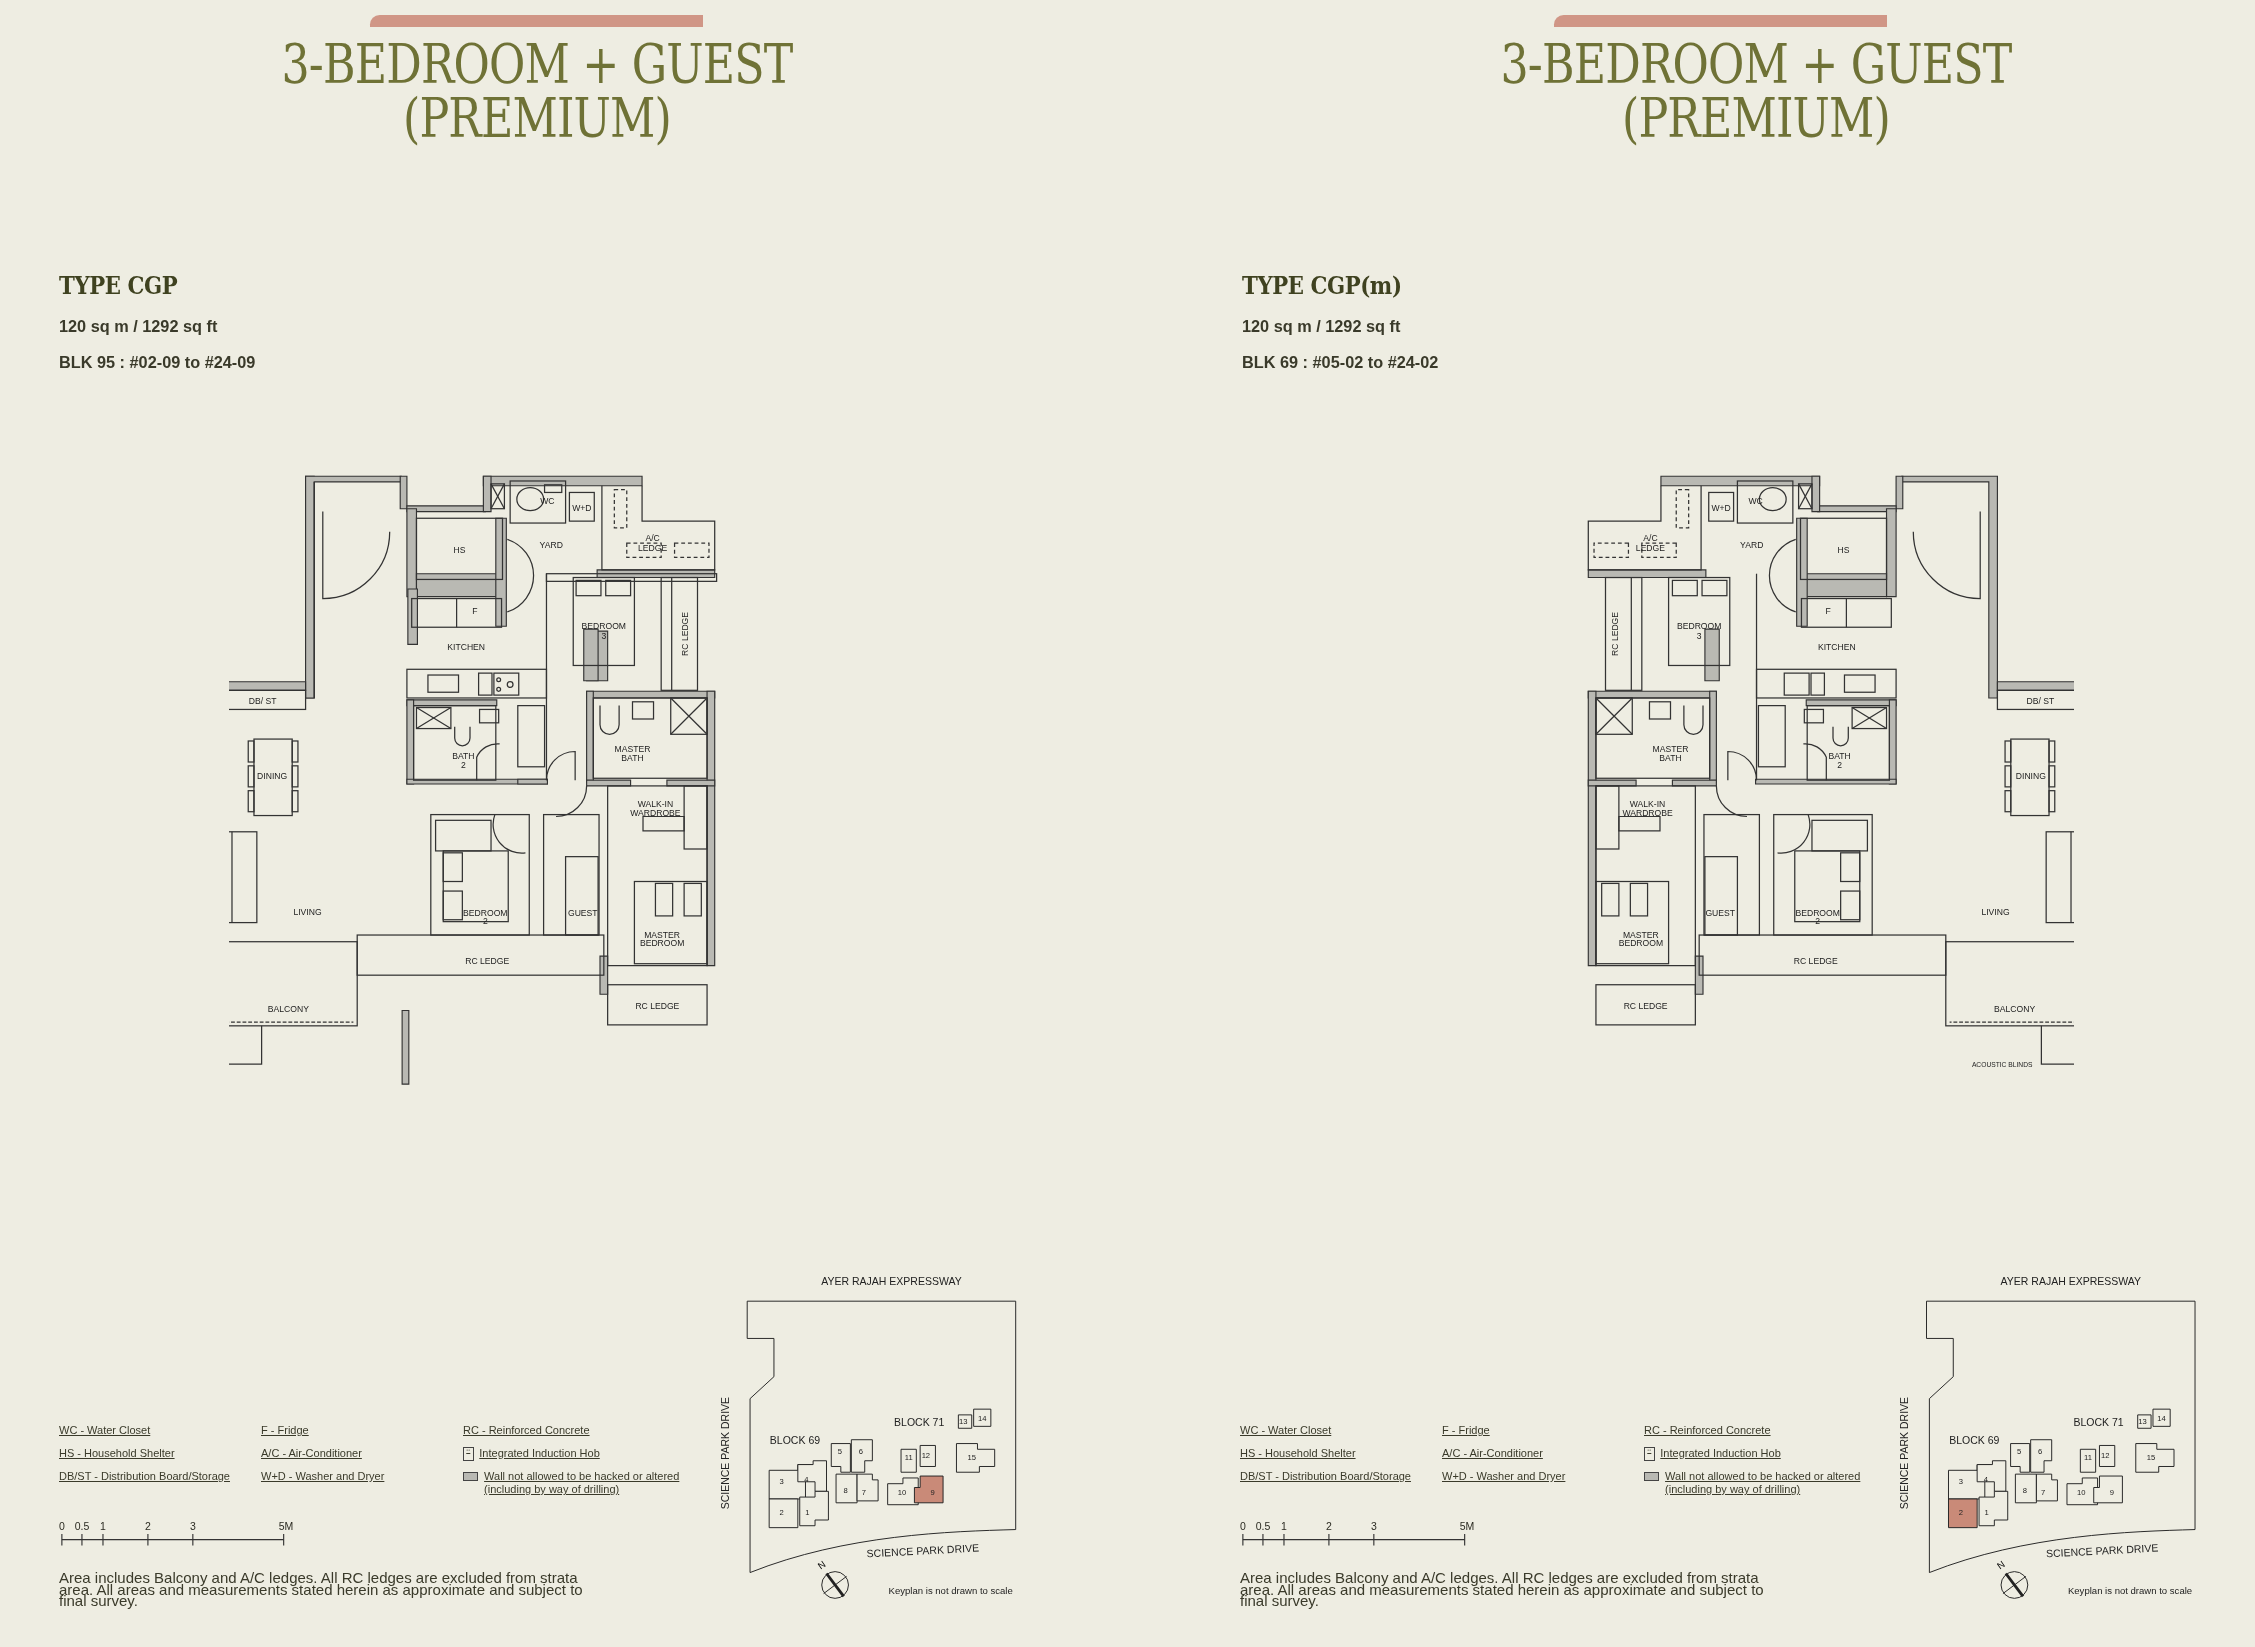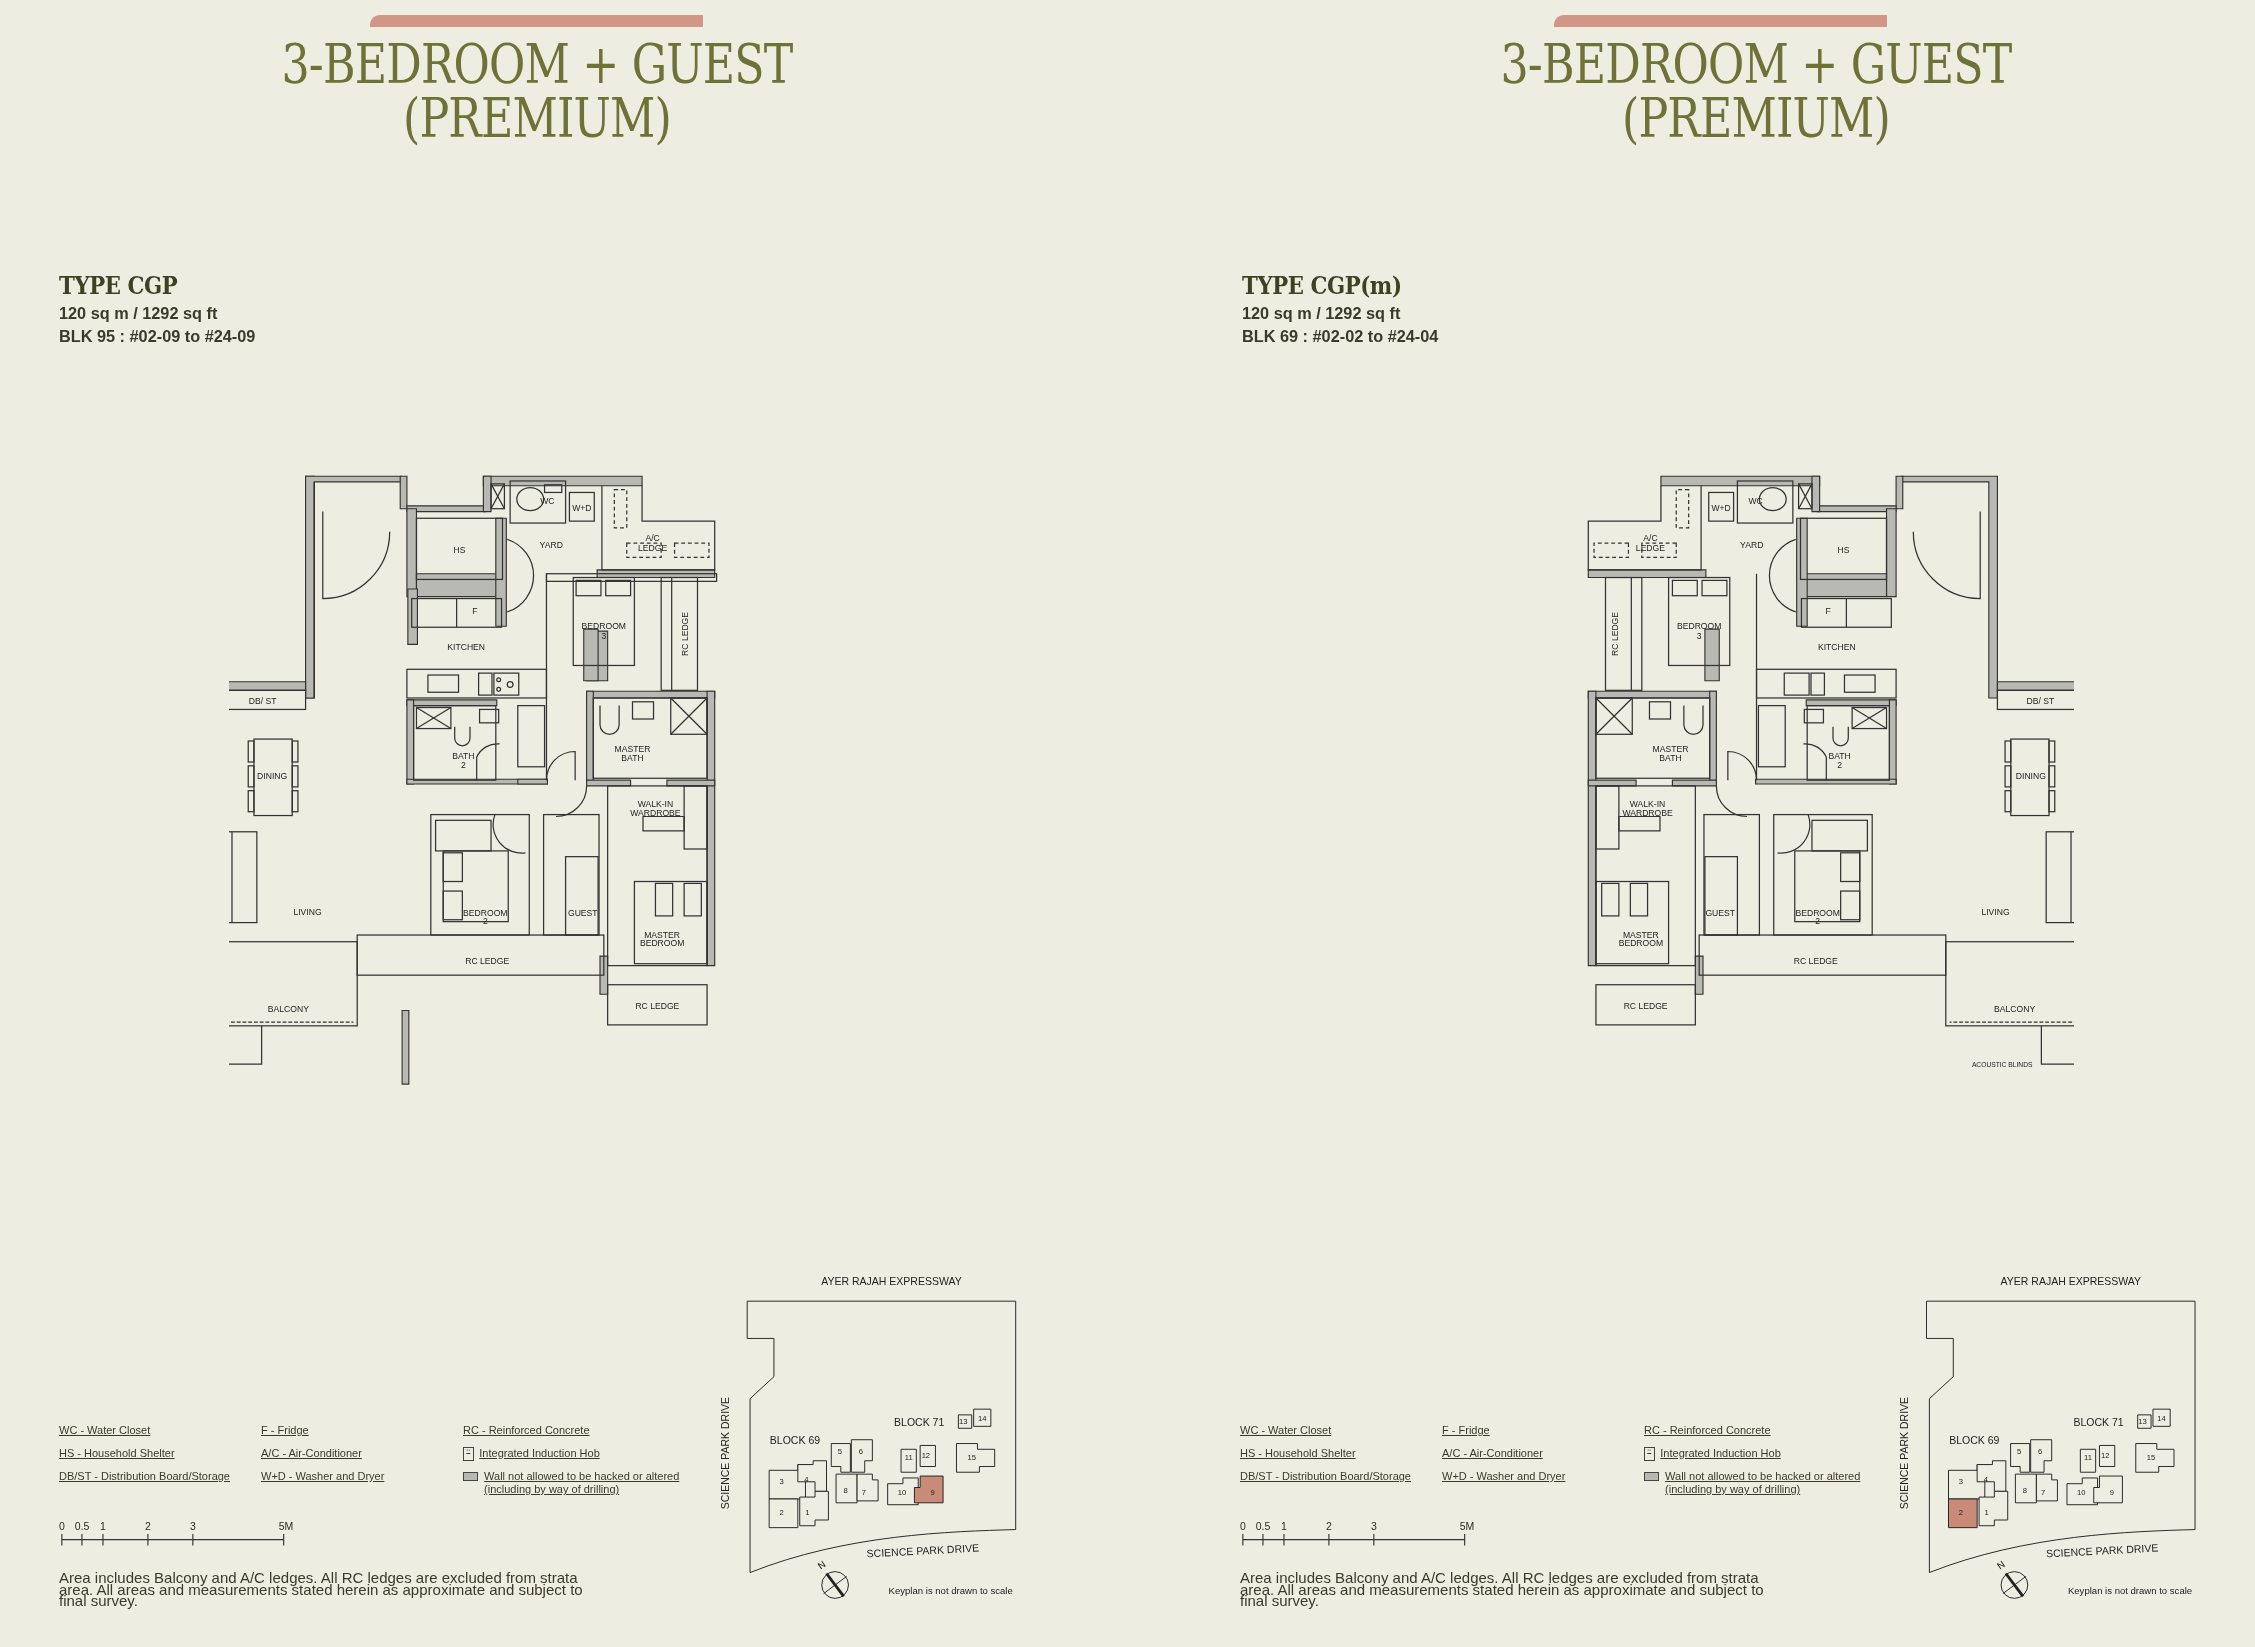--- a/index.html
+++ b/index.html
@@ -12,21 +12,21 @@
   .panel.right { left:1183px; }
   .accent-bar { position:absolute; top:15.3px; height:11.5px; width:333px; border-radius:9.6px 0 0 0; }
   .title {
     position:absolute; left:0; width:1074px; top:38px; text-align:center;
     font-family:"DejaVu Serif", serif; font-weight:normal; color:#6f7236;
     font-size:54px; line-height:54px; letter-spacing:-1px;
     transform:scaleX(0.82); transform-origin:537px 0;
   }
   .type-block { position:absolute; left:59px; top:271px;font-weight:bold; }
   .type-name { font-family:"DejaVu Serif", serif; font-size:25px; color:#3f4220; transform:scaleX(0.85); transform-origin:0 0; white-space:nowrap; letter-spacing:-0.5px; }
-  .type-line { font-family:"Liberation Sans", sans-serif; font-size:16.3px; color:#3a3a2a; margin-top:4px; white-space:nowrap; }
+  .type-line { font-family:"Liberation Sans", sans-serif; font-size:16.3px; color:#3a3a2a; margin-top:17px; white-space:nowrap; }
   .plan { position:absolute; }
   .legend { position:absolute; top:1424px; left:59px; width:612px; height:76px; font-size:11px; color:#3a3a2a; }
   .legend .col { position:absolute; top:0;text-decoration:underline; }
   .legend .item { height:23px; line-height:13.4px; white-space:nowrap; display:flex; align-items:flex-start; gap:5.7px; }
   .swatch-wall { display:inline-block; width:13.4px; height:7.6px; background:#b9b9b3; border:1px solid #444; margin-top:1.9px; }
   .hob-icon { display:inline-block; width:8.6px; height:11.5px; border:1px solid #444; font-size:5.7px; line-height:5.7px; text-align:center; }
   .scale { position:absolute; top:1520px; left:59px; width:239px; height:31px; font-size:10.5px; }
   .scale .tick-label { position:absolute; top:0; transform:translateX(-50%); }
   .footnote { position:absolute; top:1572px; left:59px; width:535px; font-size:15px; line-height:11.5px; color:#3a3a2a; }
   .keyplan { position:absolute; }
@@ -318,21 +318,21 @@
 
 <div class="panel right">
   <div class="accent-bar" style="left:371px;background:#d09686;"></div>
   <div class="title" style="left:36px;">
     <div>3-BEDROOM + GUEST</div>
     <div>(PREMIUM)</div>
   </div>
   <div class="type-block">
     <div class="type-name">TYPE CGP(m)</div>
     <div class="type-line">120 sq m / 1292 sq ft</div>
-    <div class="type-line">BLK 69 : #02-02 to #24-04</div>
+    <div class="type-line">BLK 69 : #05-02 to #24-02</div>
   </div>
 
   <svg class="plan" style="left:279px;top:459px;" width="612" height="650" viewBox="0 0 640 680">
     <g transform="translate(640,0) scale(-1,1)">
       <g fill="#b9b9b3" stroke="#333" stroke-width="1.2">
         <path d="M80 18 H180 V24 H89 V250 H80Z"></path>
         <path d="M179 18 H186 V52 H179 Z"></path>
         <path d="M186 49 H268 V55 H186 Z"></path>
         <path d="M266 18 H432 V28 H266 Z"></path>
         <path d="M266 18 H274 V55 H266 Z"></path>

